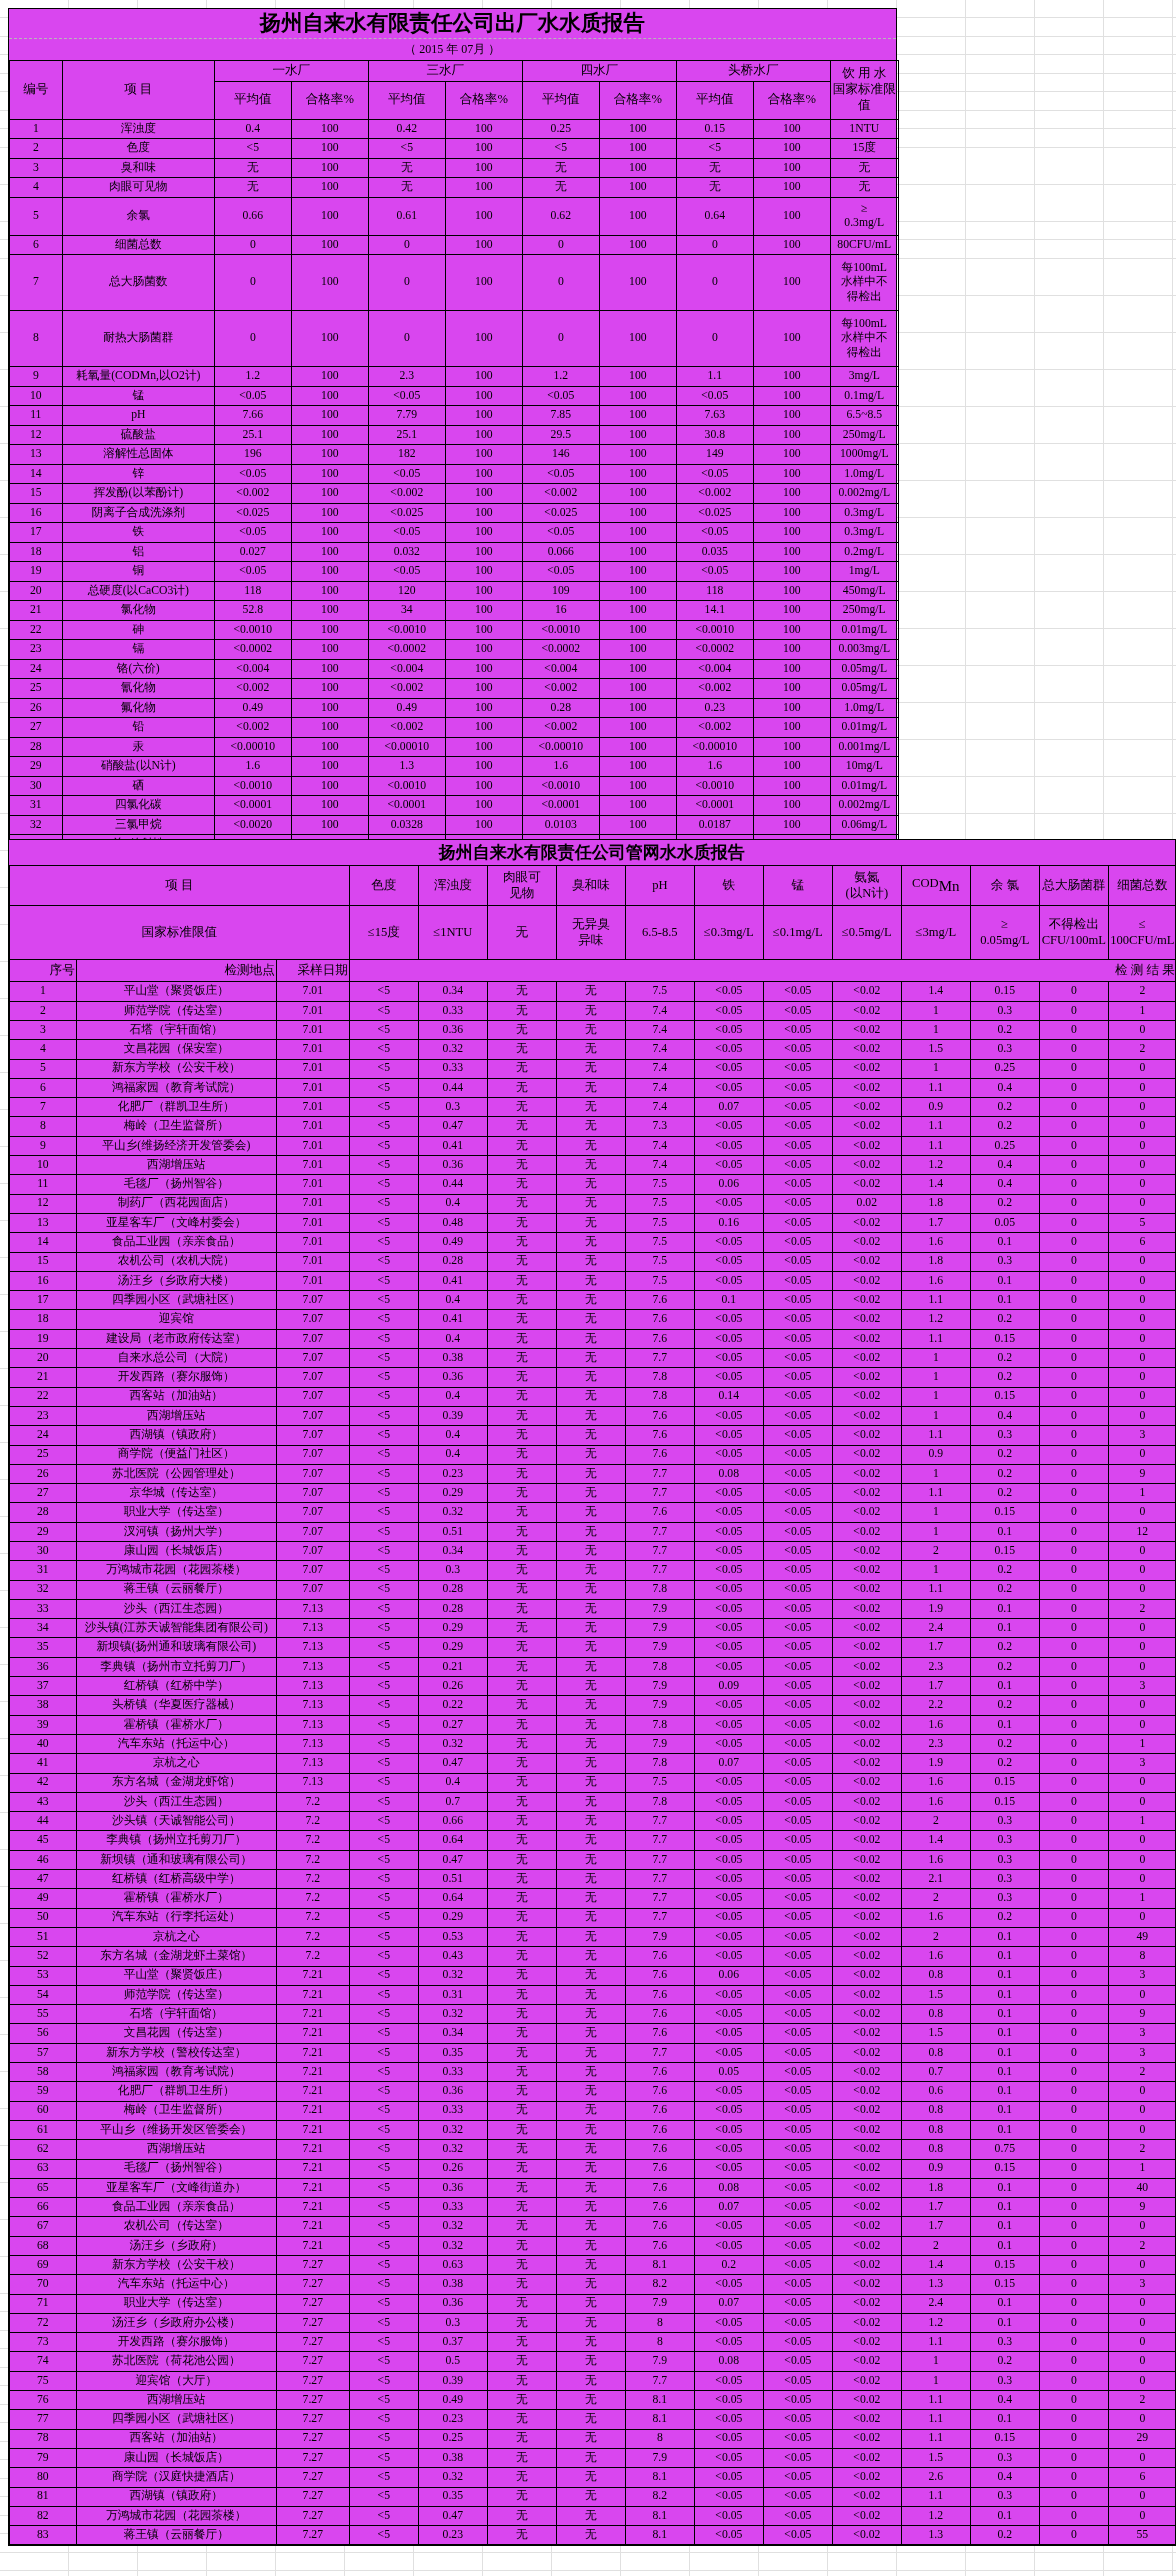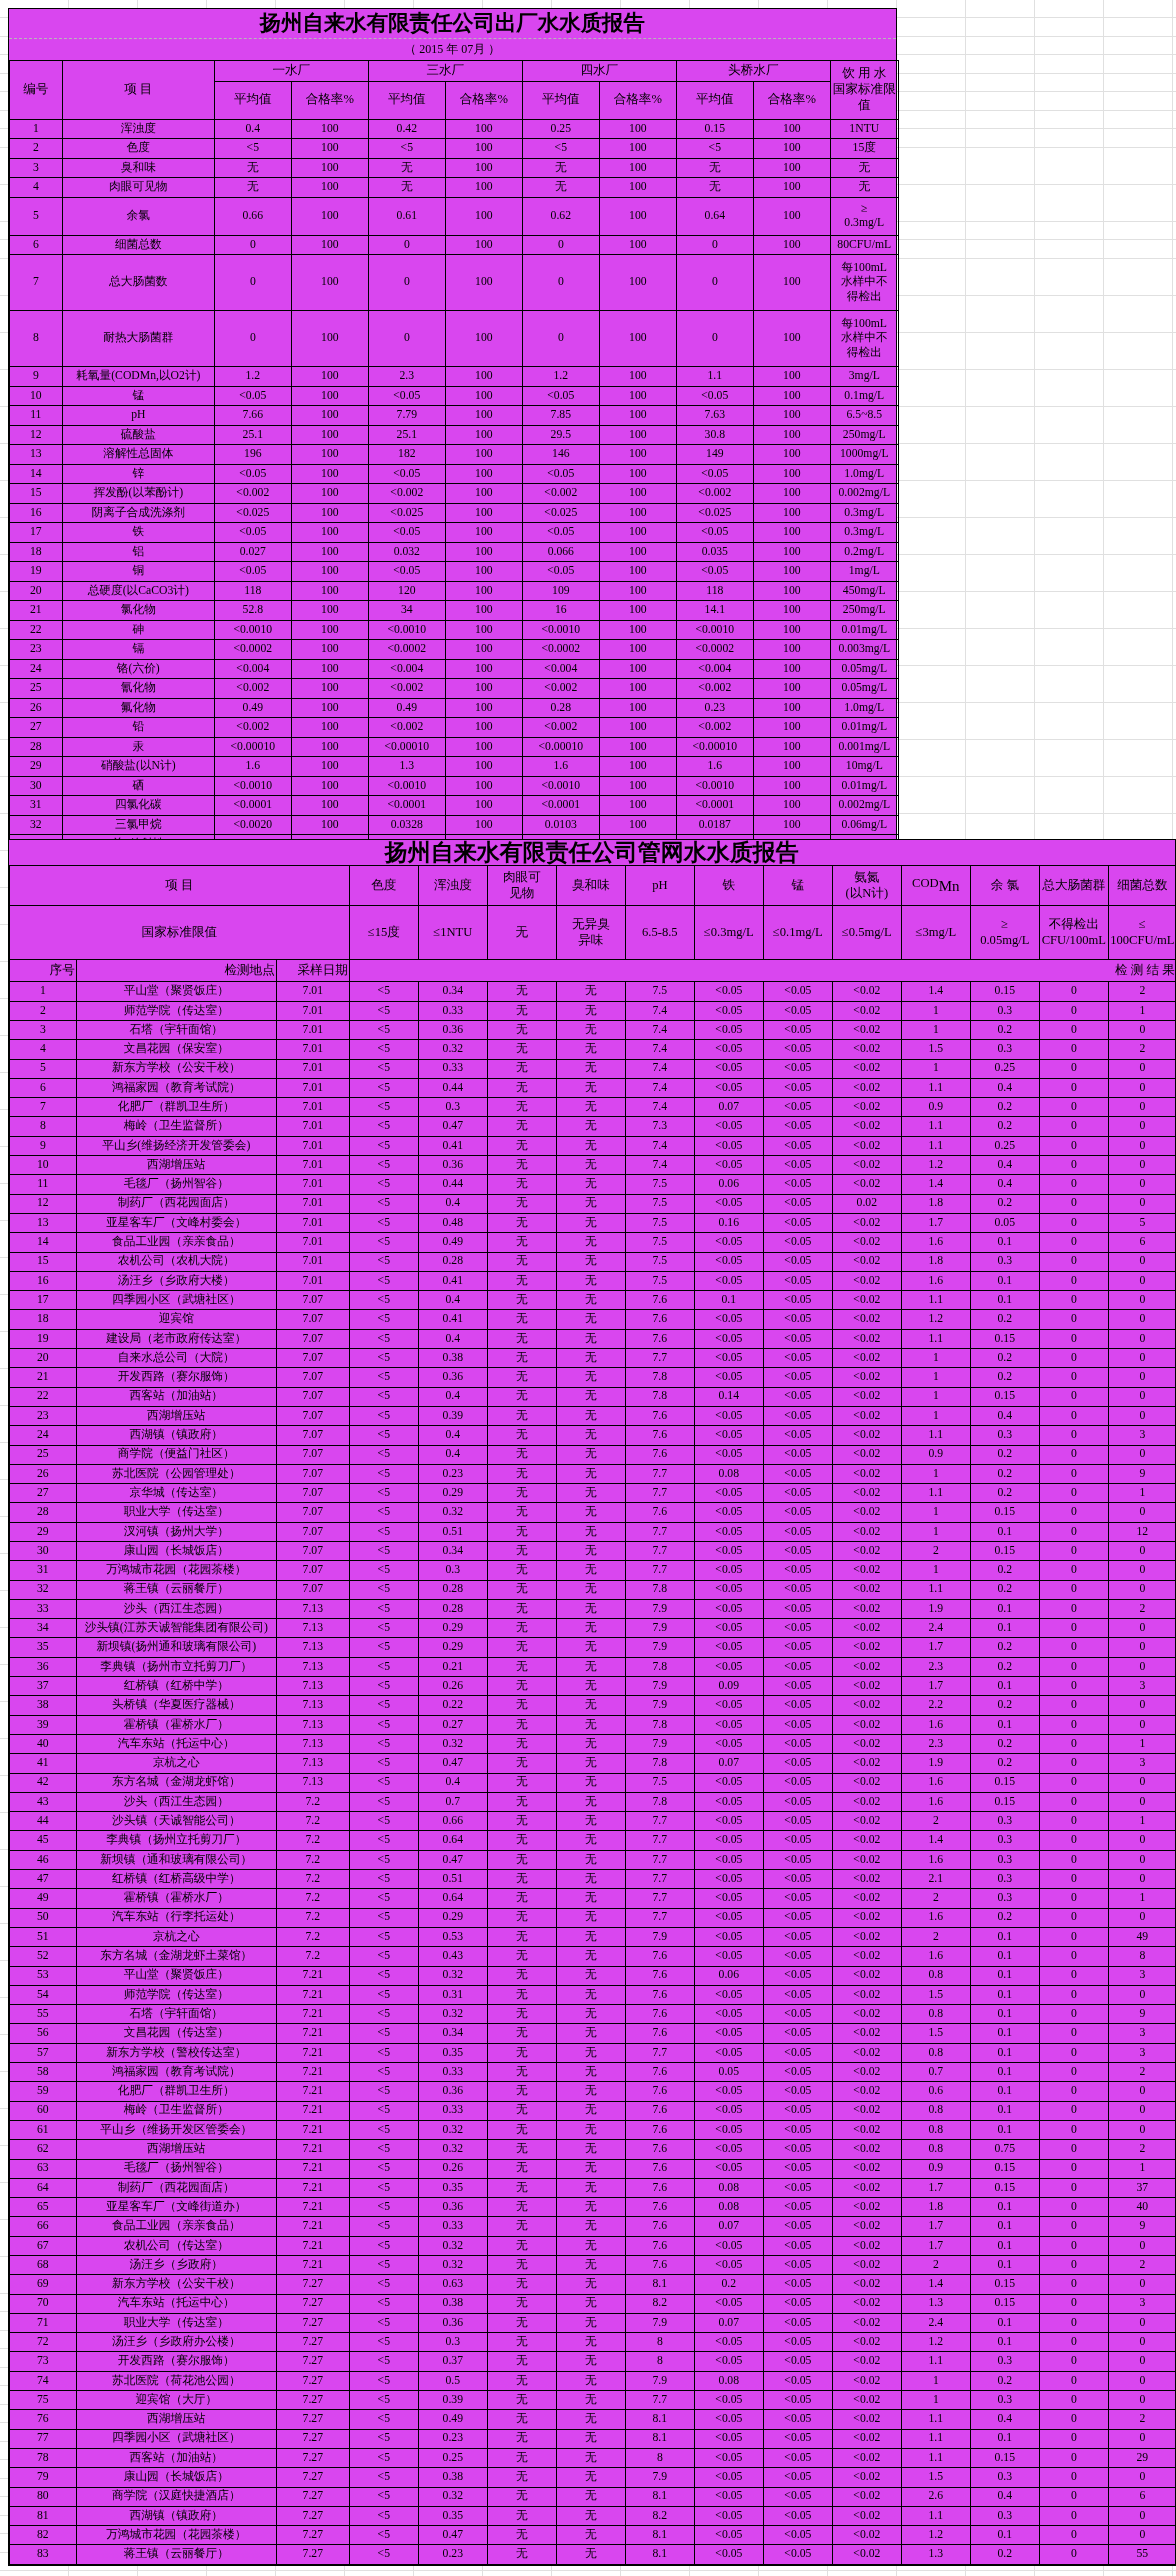--- a/index.html
+++ b/index.html
@@ -15,21 +15,21 @@
       repeating-linear-gradient(to right, transparent 0, transparent 68px, #e0e0e0 68px, #e0e0e0 69px);
   }
   .report{position:absolute;background:#d946ef;border:1px solid #000;z-index:1;}
   #report1{left:7.8px;top:7.8px;width:887px;}
   #report2{left:7.8px;top:839px;width:1166px;}
   .rpt-title{
     text-align:center;font-family:"Liberation Sans","DejaVu Sans",sans-serif;
     font-weight:bold;font-size:21.4px;line-height:29px;height:29px;
     border-bottom:1px dashed #b8b8b8;
   }
-  #report2 .rpt-title{font-size:23px;line-height:25px;height:25px;border-bottom:none;}
+  #report2 .rpt-title{font-size:17px;line-height:25px;height:25px;border-bottom:none;}
   .rpt-subtitle{text-align:center;font-size:12px;line-height:21.4px;height:21.4px;}
   table{border-collapse:collapse;table-layout:fixed;width:100%;}
   th,td{
     border:1px solid #000;text-align:center;vertical-align:middle;
     font-size:11.7px;font-weight:normal;padding:0 1px;overflow:hidden;
     line-height:1.25;
   }
   thead th{border-bottom-width:1.9px;}
   .pre{white-space:pre-line;}
   
@@ -1656,37 +1656,20 @@
           <td>7.6</td>
           <td>&lt;0.05</td>
           <td>&lt;0.05</td>
           <td>&lt;0.02</td>
           <td>0.9</td>
           <td>0.15</td>
           <td>0</td>
           <td>1</td>
         </tr>
         <tr>
-          <td>64</td>
-          <td>制药厂（西花园面店）</td>
-          <td>7.21</td>
-          <td>&lt;5</td>
-          <td>0.35</td>
-          <td>无</td>
-          <td>无</td>
-          <td>7.6</td>
-          <td>0.08</td>
-          <td>&lt;0.05</td>
-          <td>&lt;0.02</td>
-          <td>1.7</td>
-          <td>0.15</td>
-          <td>0</td>
-          <td>37</td>
-        </tr>
-        <tr>
           <td>65</td>
           <td>亚星客车厂（文峰街道办）</td>
           <td>7.21</td>
           <td>&lt;5</td>
           <td>0.36</td>
           <td>无</td>
           <td>无</td>
           <td>7.6</td>
           <td>0.08</td>
           <td>&lt;0.05</td>

